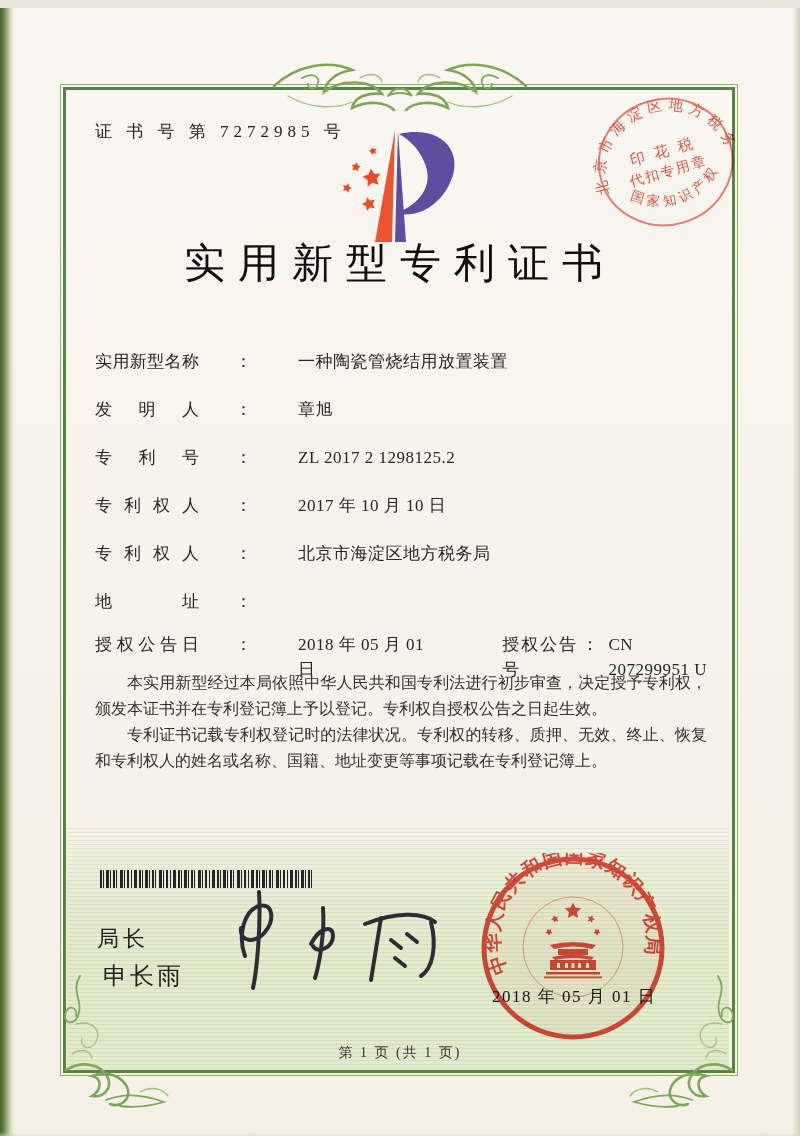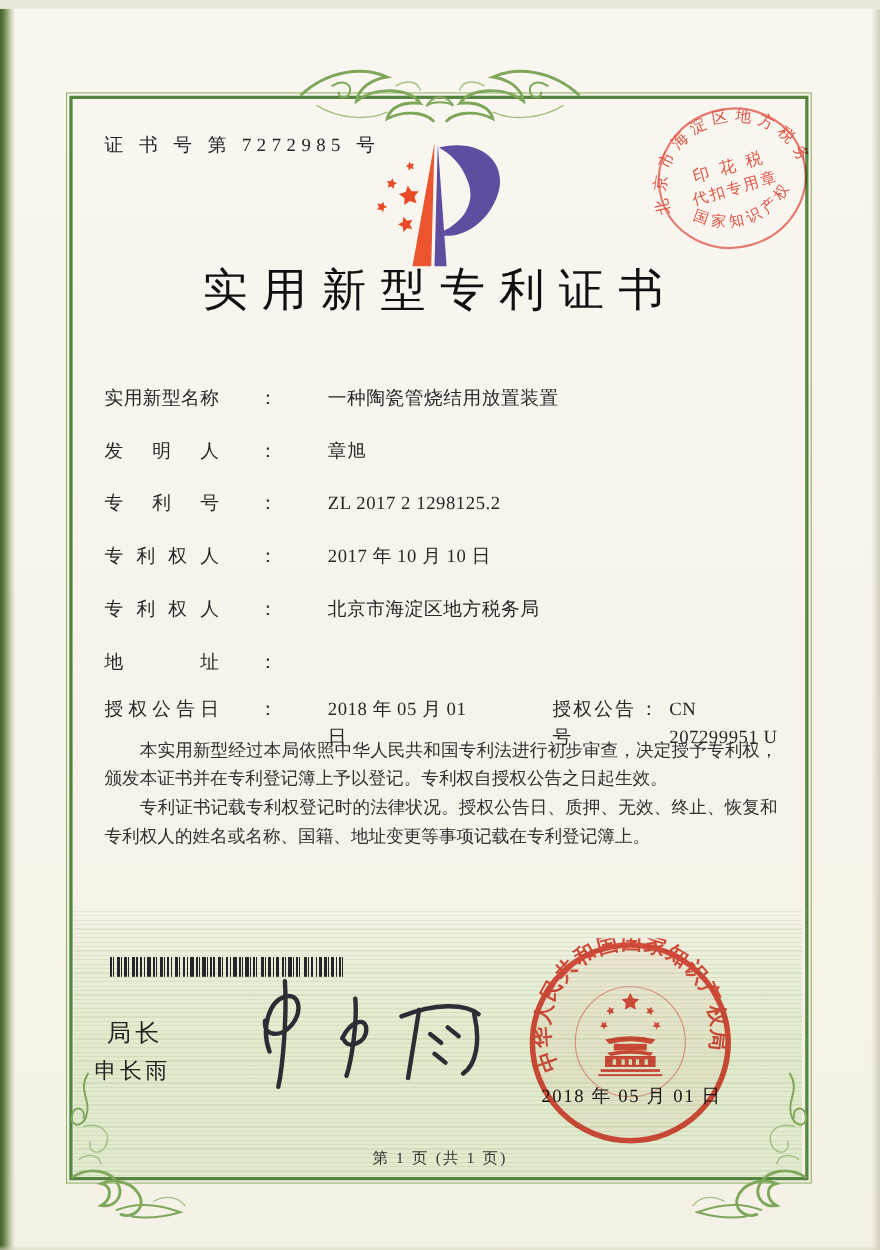--- a/index.html
+++ b/index.html
@@ -48,21 +48,21 @@
   
   .barcode{position:absolute;left:100px;top:862px;width:212px;height:18px;z-index:3;
     background:repeating-linear-gradient(90deg,
       #26262a 0 2px,transparent 2px 3px,#26262a 3px 4px,transparent 4px 6px,
       #26262a 6px 9px,transparent 9px 10px,#26262a 10px 11px,transparent 11px 13px,
       #26262a 13px 15px,transparent 15px 16px,#26262a 16px 17px,transparent 17px 20px,
       #26262a 20px 23px,transparent 23px 24px,#26262a 24px 25px,transparent 25px 27px,
       #26262a 27px 29px,transparent 29px 31px,#26262a 31px 32px,transparent 32px 34px,
       #26262a 34px 37px,transparent 37px 39px);}
   .sig-title{position:absolute;left:97px;top:916px;font-size:22px;letter-spacing:4px;color:#222;z-index:3;}
-  .sig-name{position:absolute;left:86px;top:952px;font-size:20px;letter-spacing:3px;color:#222;z-index:3;}
+  .sig-name{position:absolute;left:103px;top:952px;font-size:24px;letter-spacing:3px;color:#222;z-index:3;}
   .signature{position:absolute;left:215px;top:876px;z-index:4;}
   .signature path{fill:none;stroke:#2c2c34;stroke-width:4;stroke-linecap:round;stroke-linejoin:round;}
   
   .seal{position:absolute;left:478px;top:845px;z-index:3;mix-blend-mode:multiply;opacity:0.96;}
   .seal-date{position:absolute;left:492px;top:977px;font-size:17px;letter-spacing:1.5px;color:#141414;z-index:4;}
   .taxstamp{position:absolute;left:586px;top:76px;z-index:4;mix-blend-mode:multiply;opacity:0.92;}
   .footer{position:absolute;left:0;right:0;top:1036px;text-align:center;font-size:14px;
     letter-spacing:2px;color:#333;z-index:3;}
   .red{fill:#e2483b;}
   svg text{font-family:"Liberation Serif","DejaVu Serif",serif;}
@@ -186,21 +186,21 @@
       <span class="pair2">
         <span style="letter-spacing:2px;">授权公告号</span>
         <span class="fcolon">：</span>
         <span class="fvalue">CN 207299951 U</span>
       </span>
     </div>
   </div>
 
   <div class="paras">
     <p>本实用新型经过本局依照中华人民共和国专利法进行初步审查，决定授予专利权，颁发本证书并在专利登记簿上予以登记。专利权自授权公告之日起生效。</p>
-    <p>专利证书记载专利权登记时的法律状况。授权公告日、质押、无效、终止、恢复和专利权人的姓名或名称、国籍、地址变更等事项记载在专利登记簿上。</p>
+    <p>专利证书记载专利权登记时的法律状况。专利权的转移、质押、无效、终止、恢复和专利权人的姓名或名称、国籍、地址变更等事项记载在专利登记簿上。</p>
   </div>
 
   <div class="barcode"></div>
 
   <div class="sig-title">局长</div>
   <div class="sig-name">申长雨</div>
   <svg class="signature" width="235" height="118" viewBox="0 0 235 118">
     <path d="M30,72 C22,50 30,26 44,22 C58,18 60,36 50,48 C40,60 24,58 26,44"></path>
     <path d="M44,8 C46,40 42,86 38,104"></path>
     <path d="M96,60 C104,44 118,40 118,52 C118,64 102,70 98,62"></path>

